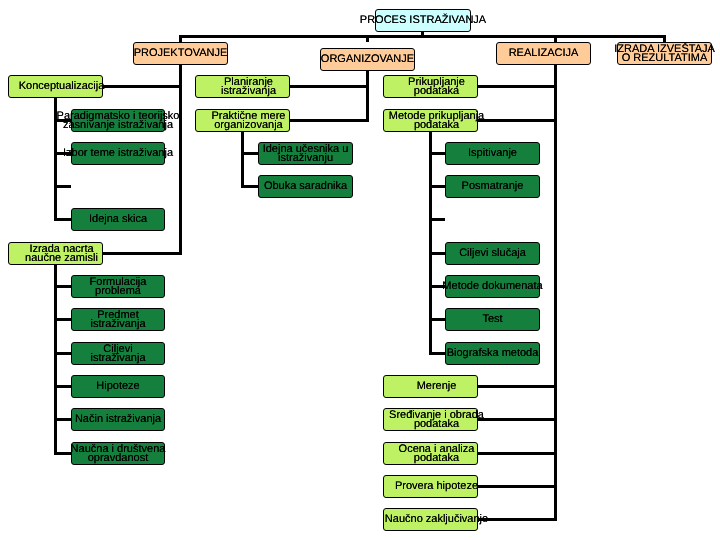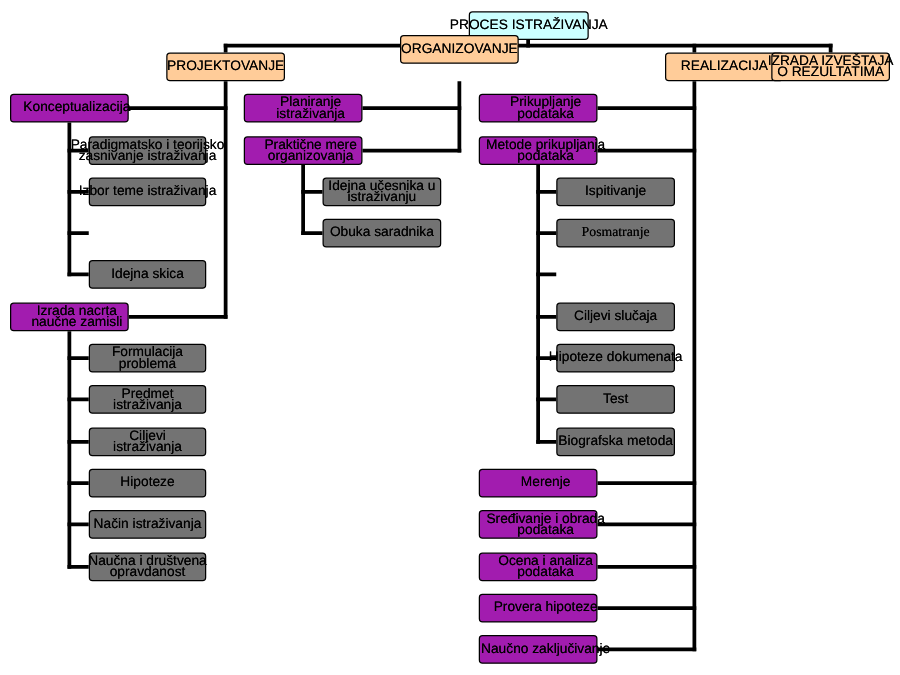--- a/index.html
+++ b/index.html
@@ -6,22 +6,22 @@
   html,body{margin:0;padding:0;background:#ffffff;}
   #canvas{position:relative;-webkit-font-smoothing:antialiased;text-rendering:geometricPrecision;width:720px;height:540px;background:#ffffff;overflow:hidden;
           font-family:"Liberation Sans","DejaVu Sans",sans-serif;}
   .node{position:absolute;box-sizing:border-box;border:1px solid #000;border-radius:3px;
         display:flex;align-items:center;justify-content:center;}
   .node .txt{text-align:center;font-size:11px;line-height:9.5px;color:#000;white-space:nowrap;position:relative;top:0.6px;text-shadow:0 0 0.35px rgba(0,0,0,0.85);}
   .node .lbl{display:block;}
   
   .blue{background:#ccffff;}
   .orange{background:#ffcc99;}
-  .yellow{background:#a21caf;padding-left:12px;}
-  .green{background:#737373;}
+  .yellow{background:#bef264;padding-left:12px;}
+  .green{background:#15803d;}
   .ln{position:absolute;background:#000;}
 </style>
 </head>
 <body>
 
 <div id="canvas">
 <div class="ln" style="left:421px;top:32px;width:3px;height:6px;"></div>
 <div class="ln" style="left:179px;top:35px;width:487px;height:3px;"></div>
 <div class="ln" style="left:179px;top:35px;width:3px;height:7px;"></div>
 <div class="ln" style="left:366px;top:35px;width:3px;height:7px;"></div>
@@ -67,26 +67,26 @@
 <div class="node blue" style="left:375px;top:9px;width:96px;height:23px;">
       <div class="txt">
         <span class="lbl">PROCES ISTRAŽIVANJA</span>
       </div>
     </div>
 <div class="node orange" style="left:133px;top:42px;width:95px;height:23px;">
       <div class="txt">
         <span class="lbl">PROJEKTOVANJE</span>
       </div>
     </div>
-<div class="node orange" style="left:320px;top:28px;width:95px;height:23px;">
+<div class="node orange" style="left:320px;top:48px;width:95px;height:23px;">
       <div class="txt">
         <span class="lbl">ORGANIZOVANJE</span>
       </div>
     </div>
-<div class="node orange" style="left:532px;top:42px;width:95px;height:23px;">
+<div class="node orange" style="left:496px;top:42px;width:95px;height:23px;">
       <div class="txt">
         <span class="lbl">REALIZACIJA</span>
       </div>
     </div>
 <div class="node orange" style="left:617px;top:42px;width:95px;height:23px;">
       <div class="txt">
         <span class="lbl">IZRADA IZVEŠTAJA</span>
         <span class="lbl">O REZULTATIMA</span>
       </div>
     </div>
@@ -184,33 +184,33 @@
       <div class="txt">
         <span class="lbl">Metode prikupljanja</span>
         <span class="lbl">podataka</span>
       </div>
     </div>
 <div class="node green" style="left:445px;top:142px;width:95px;height:23px;">
       <div class="txt">
         <span class="lbl">Ispitivanje</span>
       </div>
     </div>
-<div class="node green" style="left:445px;top:175px;width:95px;height:23px;font-family:Liberation Serif, serif;">
+<div class="node green" style="left:445px;top:175px;width:95px;height:23px;">
       <div class="txt">
         <span class="lbl">Posmatranje</span>
       </div>
     </div>
 <div class="node green" style="left:445px;top:242px;width:95px;height:23px;">
       <div class="txt">
         <span class="lbl">Ciljevi slučaja</span>
       </div>
     </div>
 <div class="node green" style="left:445px;top:275px;width:95px;height:23px;">
       <div class="txt">
-        <span class="lbl">Hipoteze dokumenata</span>
+        <span class="lbl">Metode dokumenata</span>
       </div>
     </div>
 <div class="node green" style="left:445px;top:308px;width:95px;height:23px;">
       <div class="txt">
         <span class="lbl">Test</span>
       </div>
     </div>
 <div class="node green" style="left:445px;top:342px;width:95px;height:23px;">
       <div class="txt">
         <span class="lbl">Biografska metoda</span>

